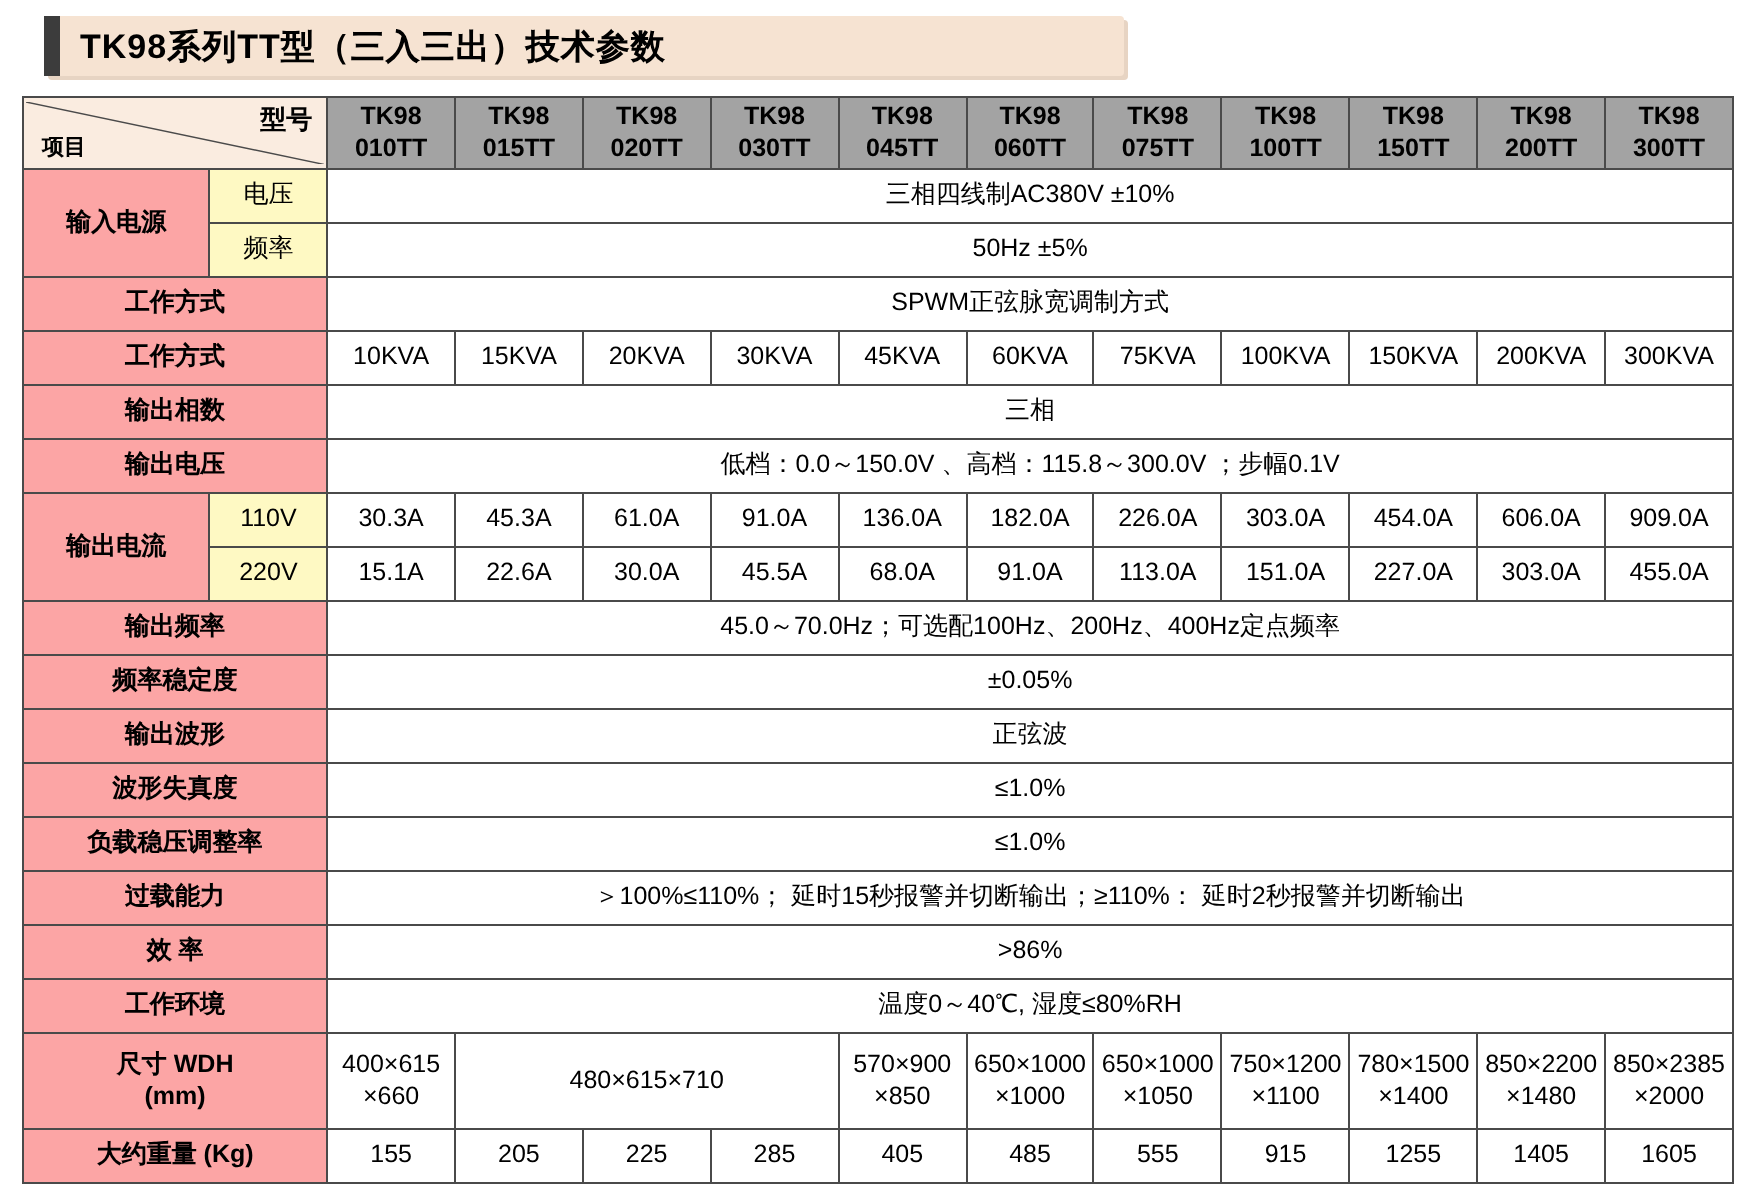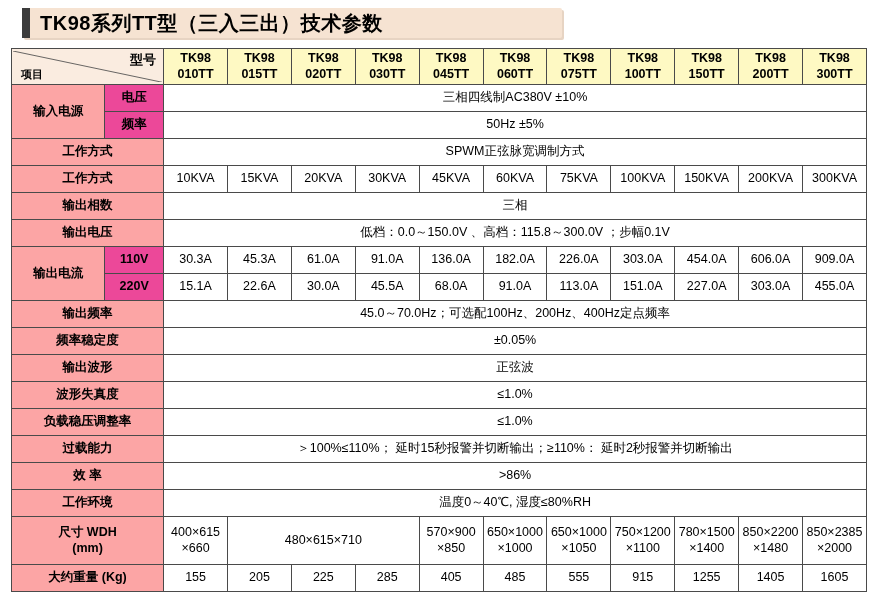--- a/index.html
+++ b/index.html
@@ -49,21 +49,21 @@
     display: flex;
     align-items: center;
     box-shadow: 2px 2px 0 #e7d4c3;
   }
   .title-bar .bar-accent {
     width: 8px;
     height: 30px;
     background: #3c3c3c;
   }
   .title-text {
-    font-size: 20px;
+    font-size: 17px;
     font-weight: bold;
     color: #000;
     padding-left: 10px;
     letter-spacing: 0.5px;
   }
 
   table.spec {
     position: relative;
     border-collapse: collapse;
     margin: 10px auto 0 auto;
@@ -80,26 +80,25 @@
     color: #000;
     line-height: 1.25;
     height: 22px;
   }
   td.lbl {
     background: #fca5a5;
     font-weight: bold;
     font-size: 13px;
   }
   td.sublbl {
-    background: #ec4899;
+    background: #fef9c3;
     font-size: 12.5px;
-    font-weight: bold;
   }
   td.head {
-    background: #fef9c3;
+    background: #a3a3a3;
     font-weight: bold;
     font-size: 13px;
     line-height: 1.3;
   }
   td.corner {
     background: #faece0;
     position: relative;
     height: 46px;
   }
   .corner-inner {

